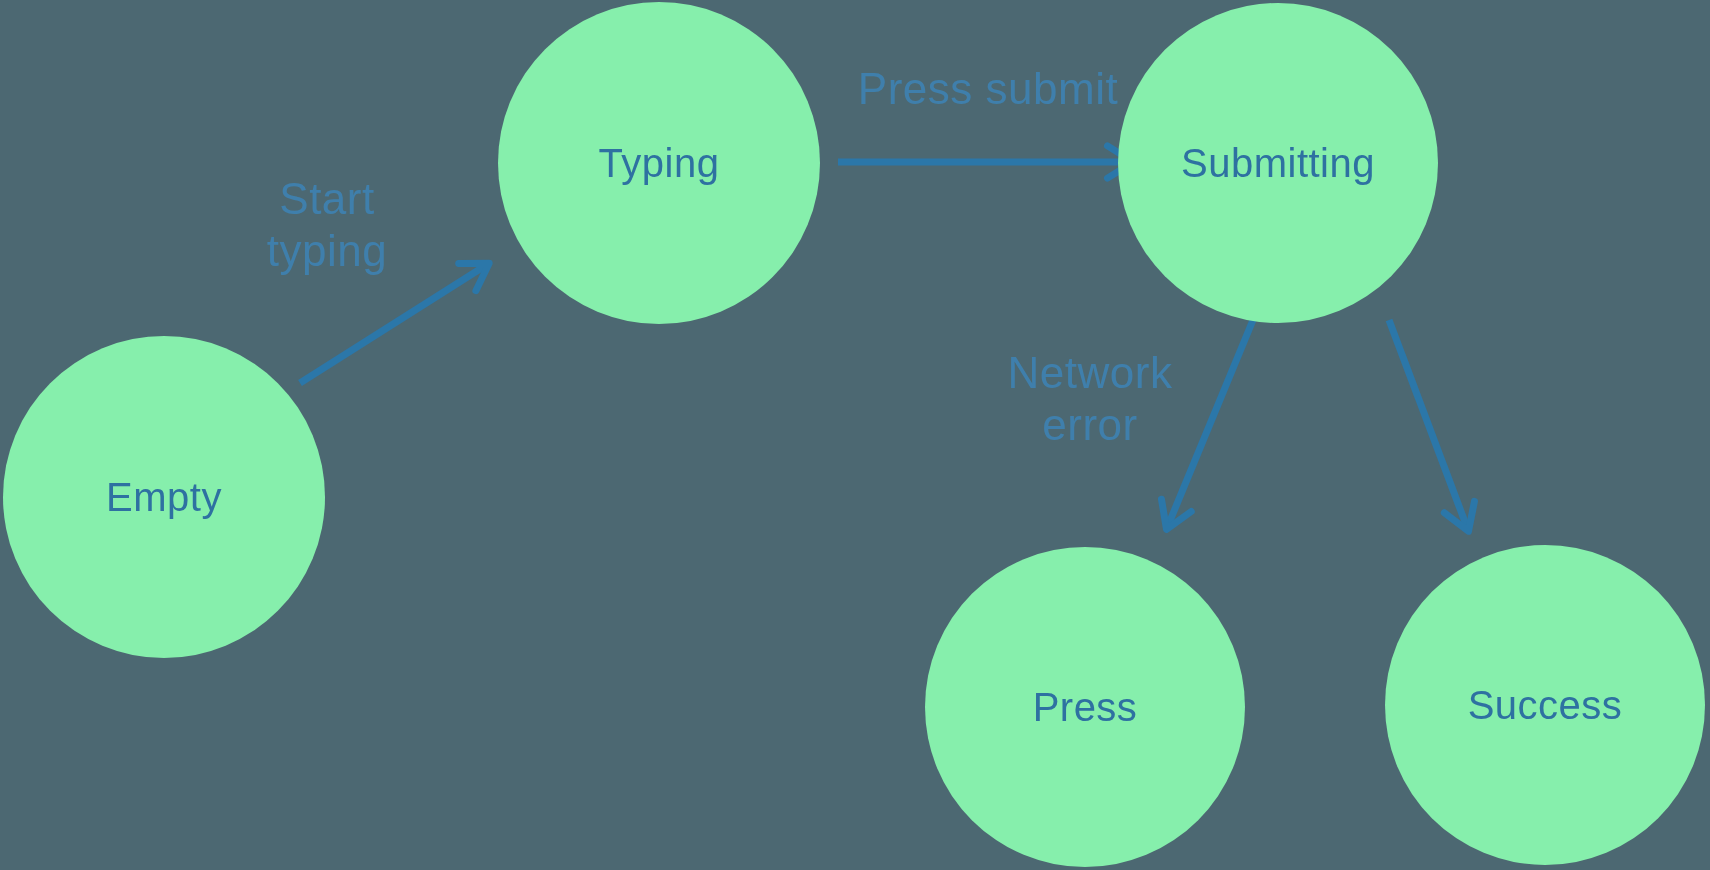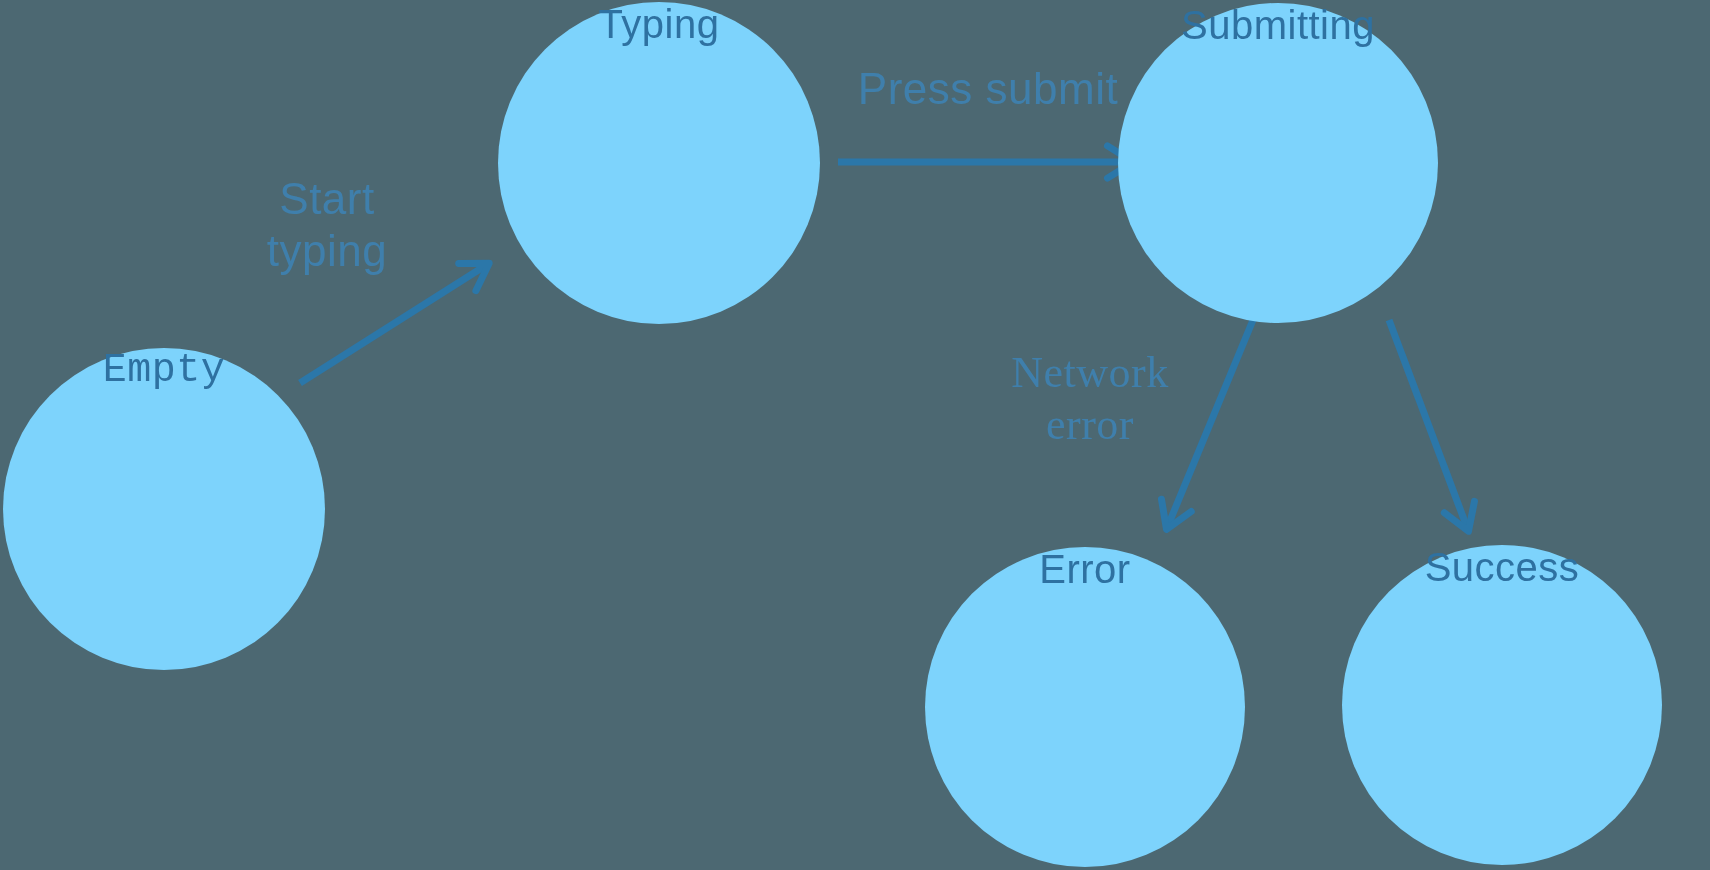--- a/index.html
+++ b/index.html
@@ -19,49 +19,49 @@
     position: absolute;
     left: 0;
     top: 0;
     width: 1710px;
     height: 870px;
     pointer-events: none;
   }
   .node {
     position: absolute;
     border-radius: 50%;
-    background: #7dd3fc;
+    background: #86efac;
     display: flex;
-    align-items: flex-start;
+    align-items: center;
     justify-content: center;
     color: #2E71A1;
     font-size: 40px;
     font-weight: 500;
     letter-spacing: 0.5px;
   }
-  .node-empty      { left: 3px;    top: 348px; width: 322px; height: 322px; font-family: Liberation Mono, monospace; }
+  .node-empty      { left: 3px;    top: 336px; width: 322px; height: 322px; }
   .node-typing     { left: 498px;  top: 2px;   width: 322px; height: 322px; }
   .node-submitting { left: 1118px; top: 3px;   width: 320px; height: 320px; }
   .node-error      { left: 925px;  top: 547px; width: 320px; height: 320px; }
-  .node-success    { left: 1342px; top: 545px; width: 320px; height: 320px; }
+  .node-success    { left: 1385px; top: 545px; width: 320px; height: 320px; }
 
   .edge-label {
     position: absolute;
     transform: translate(-50%, -50%);
     color: #3E82B1;
     font-size: 44px;
     font-weight: 500;
     line-height: 52px;
     text-align: center;
     letter-spacing: 0.5px;
     opacity: 0.92;
   }
   .label-start-typing    { left: 327px;  top: 225px; width: 160px; }
   .label-press-submit    { left: 988px;  top: 89px;  white-space: nowrap; }
-  .label-network-error   { left: 1090px; top: 399px; width: 200px; font-family: Liberation Serif, serif; }
+  .label-network-error   { left: 1090px; top: 399px; width: 200px; }
   .label-network-success { left: 1547px; top: 400px; width: 200px; }
 </style>
 </head>
 <body>
 
 <div class="canvas">
 
   <svg class="edges" viewBox="0 0 1710 870" xmlns="http://www.w3.org/2000/svg">
     <defs>
       <marker id="chevron" markerWidth="7" markerHeight="7" refX="4.4" refY="3" orient="auto" markerUnits="strokeWidth">
@@ -80,21 +80,21 @@
 
   <div class="node node-typing">
     <span>Typing</span>
   </div>
 
   <div class="node node-submitting">
     <span>Submitting</span>
   </div>
 
   <div class="node node-error">
-    <span>Error</span>
+    <span>Press</span>
   </div>
 
   <div class="node node-success">
     <span>Success</span>
   </div>
 
   <div class="edge-label label-start-typing">Start typing</div>
 
   <div class="edge-label label-press-submit">Press submit</div>
 

